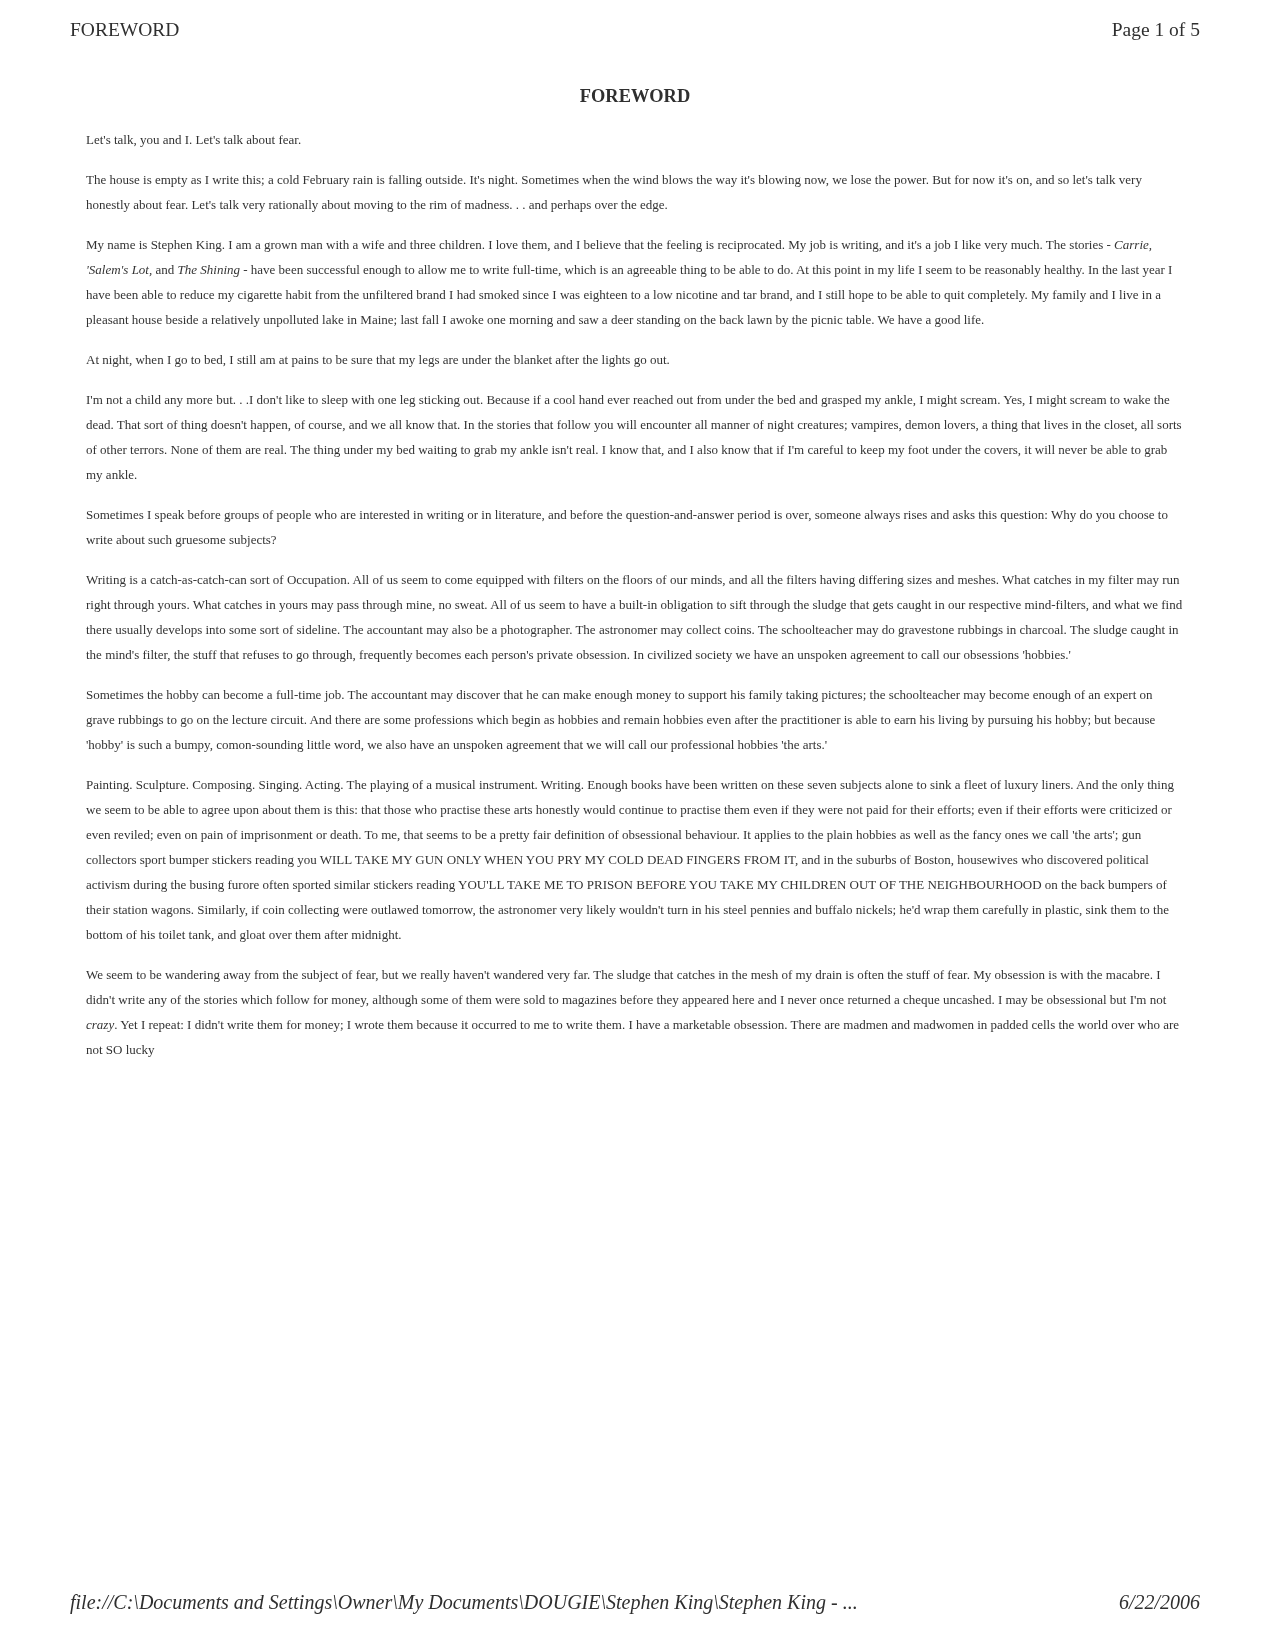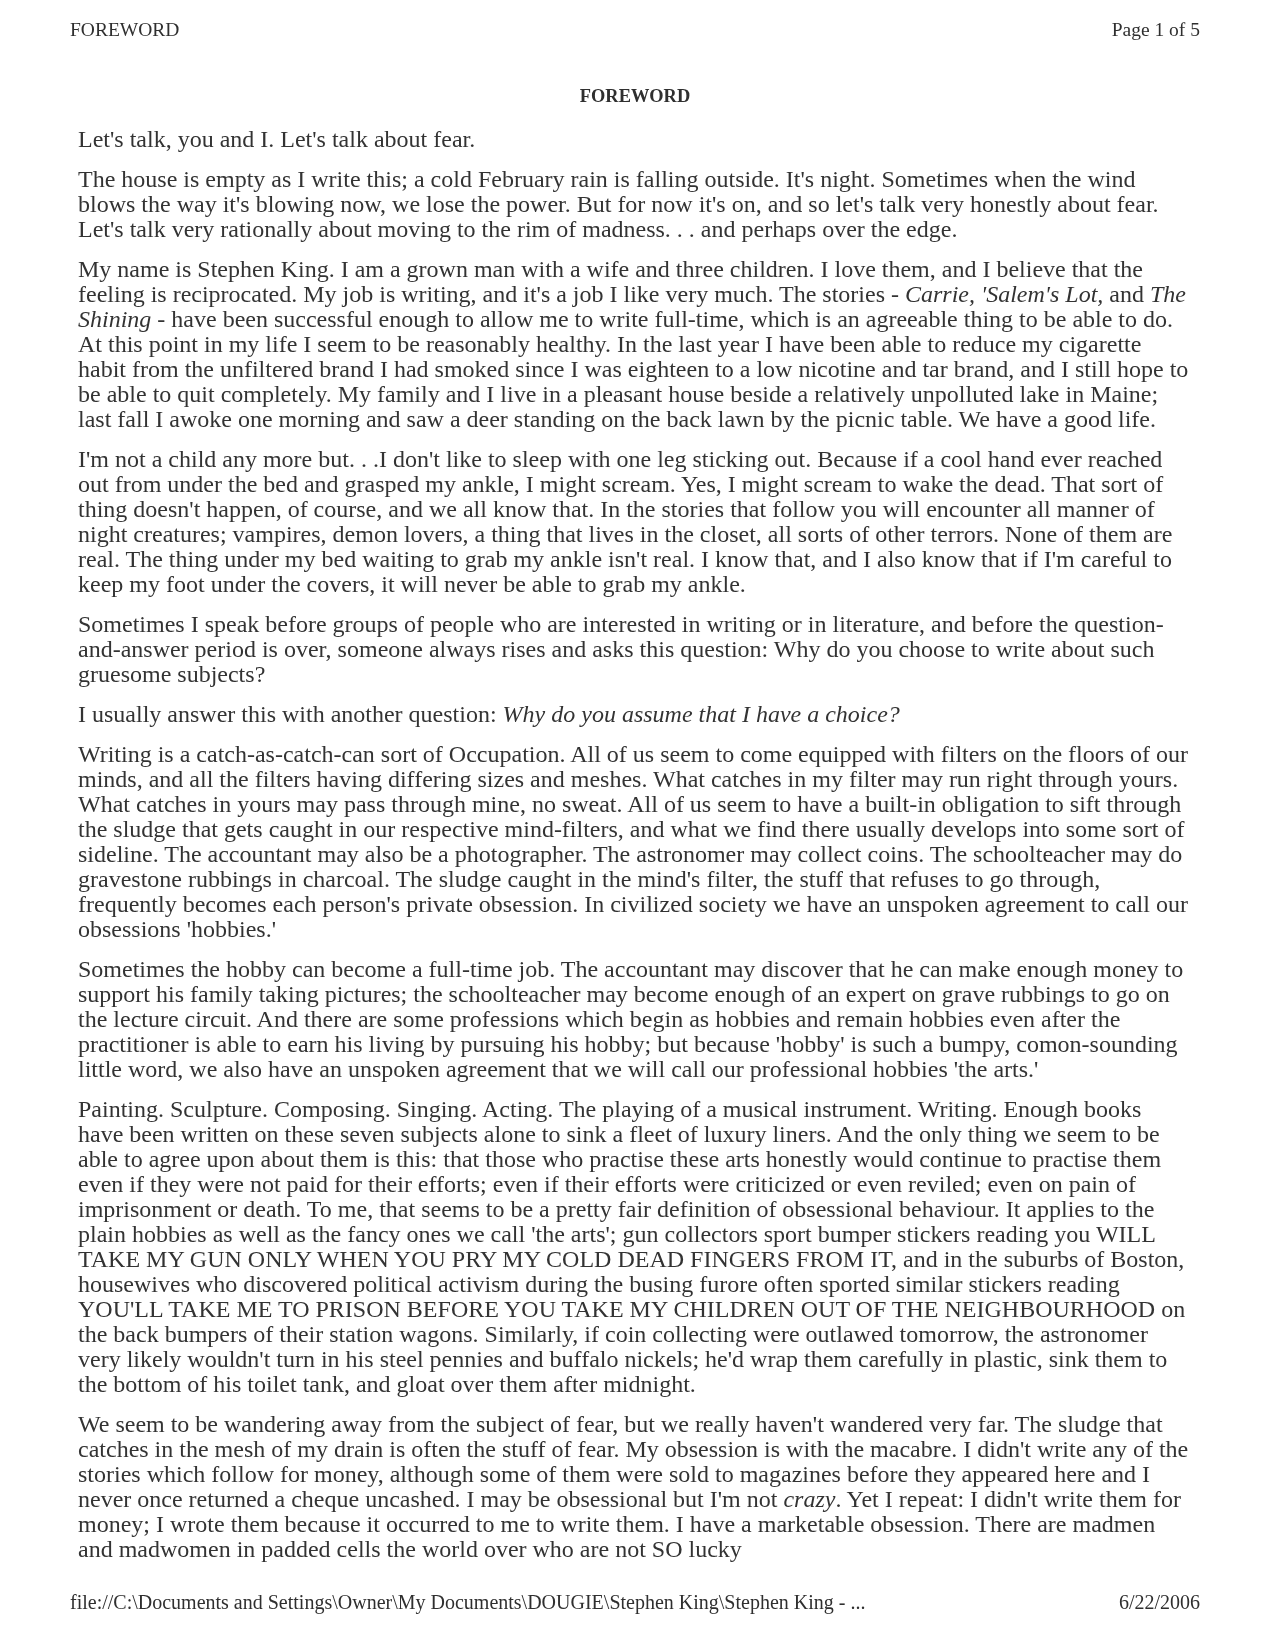--- a/index.html
+++ b/index.html
@@ -20,53 +20,54 @@
     font-size: 19.5px; line-height: 25px; color: #2f2f2f;
   }
   .doc-title {
     text-align: center;
     font-size: 18.4px; font-weight: bold;
     line-height: 25px;
     margin: 42px 0 18px 0;
     color: #2f2f2f;
   }
   .doc-paragraph {
-    font-size: 24px;
+    font-size: 13px;
     line-height: 25px;
-    margin: 15px 8px;
+    margin: 15px 16px;
     text-align: left;
     color: #333333;
   }
   .doc-paragraph em { font-style: italic; }
   .page-footer {
     position: absolute; top: 1590px; left: 70px; right: 75px;
     display: flex; justify-content: space-between; align-items: baseline;
     font-size: 20px; line-height: 25px; color: #2f2f2f;
     white-space: nowrap;
+    font-style: italic;
   }
 </style>
 </head>
 <body>
 
 <div class="page">
 
   <header class="page-header">
     <span>FOREWORD</span>
     <span>Page 1 of 5</span>
   </header>
 
   <main>
     <h1 class="doc-title">FOREWORD</h1>
     <div id="paragraphs">
         <p class="doc-paragraph"><span>Let's talk, you and I. Let's talk about fear.</span></p>
         <p class="doc-paragraph"><span>The house is empty as I write this; a cold February rain is falling outside. It's night. Sometimes when the wind blows the way it's blowing now, we lose the power. But for now it's on, and so let's talk very honestly about fear. Let's talk very rationally about moving to the rim of madness. . . and perhaps over the edge.</span></p>
         <p class="doc-paragraph"><span>My name is Stephen King. I am a grown man with a wife and three children. I love them, and I believe that the feeling is reciprocated. My job is writing, and it's a job I like very much. The stories - </span><em>Carrie, 'Salem's Lot,</em><span> and </span><em>The Shining</em><span> - have been successful enough to allow me to write full-time, which is an agreeable thing to be able to do. At this point in my life I seem to be reasonably healthy. In the last year I have been able to reduce my cigarette habit from the unfiltered brand I had smoked since I was eighteen to a low nicotine and tar brand, and I still hope to be able to quit completely. My family and I live in a pleasant house beside a relatively unpolluted lake in Maine; last fall I awoke one morning and saw a deer standing on the back lawn by the picnic table. We have a good life.</span></p>
+        <p class="doc-paragraph"><span>At night, when I go to bed, I still am at pains to be sure that my legs are under the blanket after the lights go out.</span></p>
         <p class="doc-paragraph"><span>I'm not a child any more but. . .I don't like to sleep with one leg sticking out. Because if a cool hand ever reached out from under the bed and grasped my ankle, I might scream. Yes, I might scream to wake the dead. That sort of thing doesn't happen, of course, and we all know that. In the stories that follow you will encounter all manner of night creatures; vampires, demon lovers, a thing that lives in the closet, all sorts of other terrors. None of them are real. The thing under my bed waiting to grab my ankle isn't real. I know that, and I also know that if I'm careful to keep my foot under the covers, it will never be able to grab my ankle.</span></p>
         <p class="doc-paragraph"><span>Sometimes I speak before groups of people who are interested in writing or in literature, and before the question-and-answer period is over, someone always rises and asks this question: Why do you choose to write about such gruesome subjects?</span></p>
-        <p class="doc-paragraph"><span>I usually answer this with another question: </span><em>Why do you assume that I have a choice?</em></p>
         <p class="doc-paragraph"><span>Writing is a catch-as-catch-can sort of Occupation. All of us seem to come equipped with filters on the floors of our minds, and all the filters having differing sizes and meshes. What catches in my filter may run right through yours. What catches in yours may pass through mine, no sweat. All of us seem to have a built-in obligation to sift through the sludge that gets caught in our respective mind-filters, and what we find there usually develops into some sort of sideline. The accountant may also be a photographer. The astronomer may collect coins. The schoolteacher may do gravestone rubbings in charcoal. The sludge caught in the mind's filter, the stuff that refuses to go through, frequently becomes each person's private obsession. In civilized society we have an unspoken agreement to call our obsessions 'hobbies.'</span></p>
         <p class="doc-paragraph"><span>Sometimes the hobby can become a full-time job. The accountant may discover that he can make enough money to support his family taking pictures; the schoolteacher may become enough of an expert on grave rubbings to go on the lecture circuit. And there are some professions which begin as hobbies and remain hobbies even after the practitioner is able to earn his living by pursuing his hobby; but because 'hobby' is such a bumpy, comon-sounding little word, we also have an unspoken agreement that we will call our professional hobbies 'the arts.'</span></p>
         <p class="doc-paragraph"><span>Painting. Sculpture. Composing. Singing. Acting. The playing of a musical instrument. Writing. Enough books have been written on these seven subjects alone to sink a fleet of luxury liners. And the only thing we seem to be able to agree upon about them is this: that those who practise these arts honestly would continue to practise them even if they were not paid for their efforts; even if their efforts were criticized or even reviled; even on pain of imprisonment or death. To me, that seems to be a pretty fair definition of obsessional behaviour. It applies to the plain hobbies as well as the fancy ones we call 'the arts'; gun collectors sport bumper stickers reading you WILL TAKE MY GUN ONLY WHEN YOU PRY MY COLD DEAD FINGERS FROM IT, and in the suburbs of Boston, housewives who discovered political activism during the busing furore often sported similar stickers reading YOU'LL TAKE ME TO PRISON BEFORE YOU TAKE MY CHILDREN OUT OF THE NEIGHBOURHOOD on the back bumpers of their station wagons. Similarly, if coin collecting were outlawed tomorrow, the astronomer very likely wouldn't turn in his steel pennies and buffalo nickels; he'd wrap them carefully in plastic, sink them to the bottom of his toilet tank, and gloat over them after midnight.</span></p>
         <p class="doc-paragraph"><span>We seem to be wandering away from the subject of fear, but we really haven't wandered very far. The sludge that catches in the mesh of my drain is often the stuff of fear. My obsession is with the macabre. I didn't write any of the stories which follow for money, although some of them were sold to magazines before they appeared here and I never once returned a cheque uncashed. I may be obsessional but I'm not </span><em>crazy</em><span>. Yet I repeat: I didn't write them for money; I wrote them because it occurred to me to write them. I have a marketable obsession. There are madmen and madwomen in padded cells the world over who are not SO lucky</span></p>
       </div>
   </main>
 
   <footer class="page-footer">
     <span>file://C:\Documents and Settings\Owner\My Documents\DOUGIE\Stephen King\Stephen King - ...</span>
     <span>6/22/2006</span>

